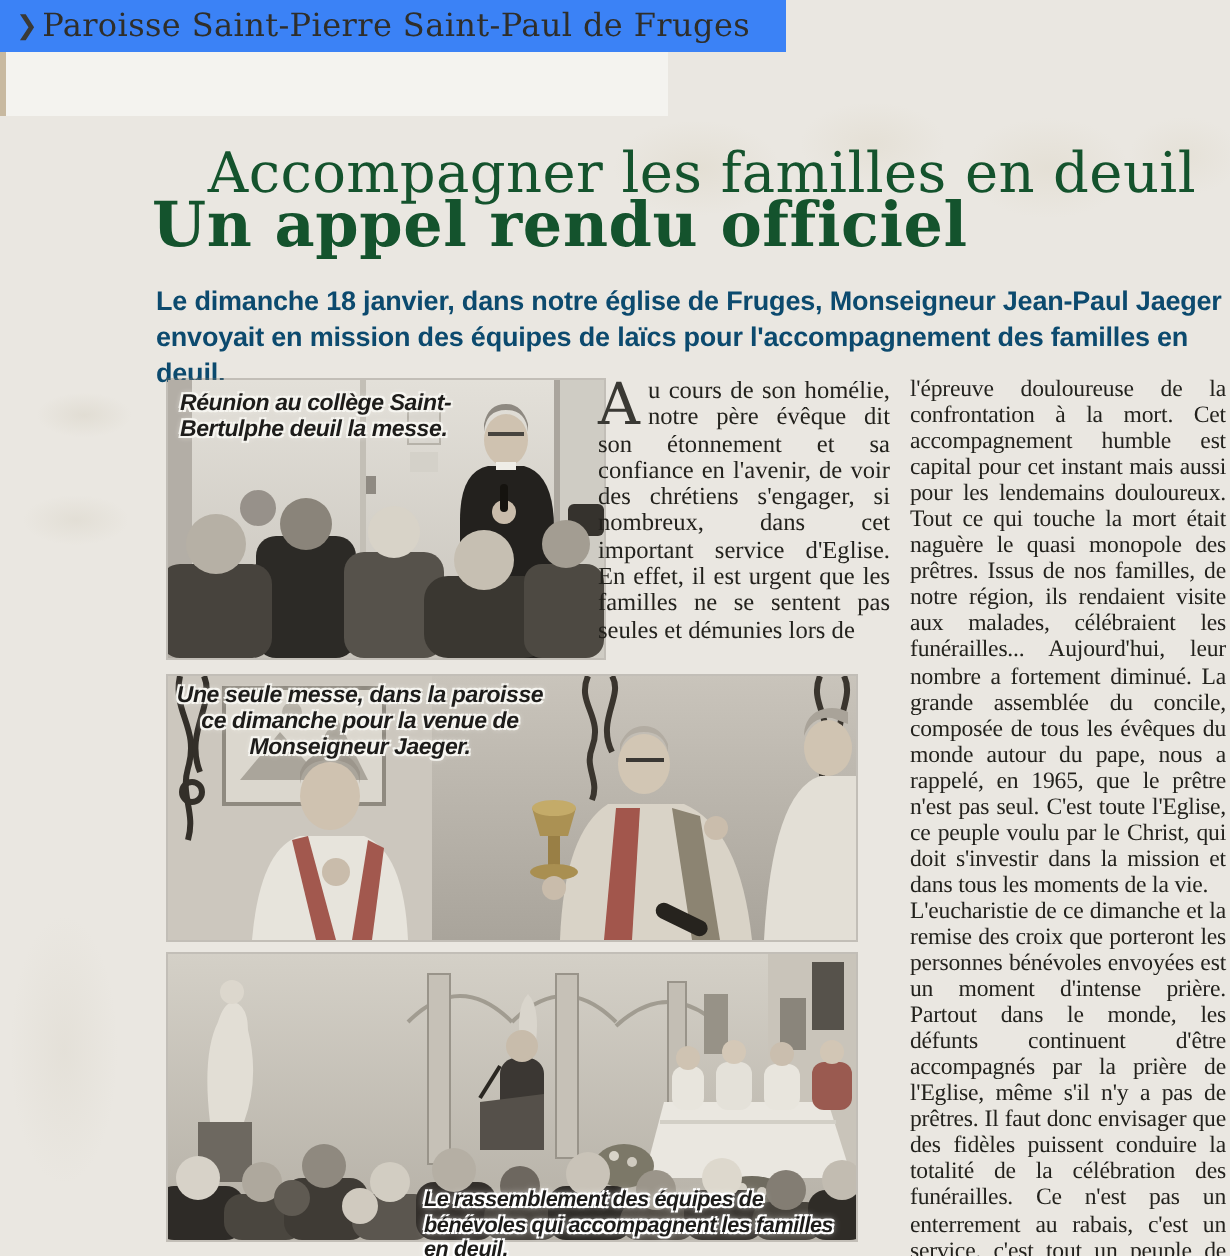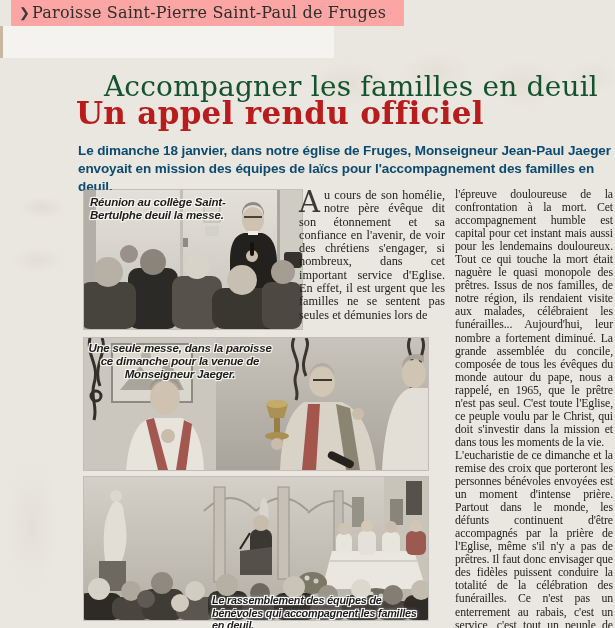--- a/index.html
+++ b/index.html
@@ -16,32 +16,32 @@
       radial-gradient(58px 36px at 72% 55%, rgba(196,182,148,.15), transparent 70%),
       radial-gradient(40px 28px at 93% 50%, rgba(196,182,148,.12), transparent 70%);}
   #ghost-left{left:2px;top:170px;width:80px;height:150px;
     background:
       radial-gradient(34px 16px at 50% 25%, rgba(170,160,130,.14), transparent 70%),
       radial-gradient(38px 18px at 45% 60%, rgba(170,160,130,.12), transparent 70%);}
   #ghost-bottomleft{left:0;top:430px;width:80px;height:190px;
     background:radial-gradient(36px 90px at 40% 50%, rgba(175,165,140,.10), transparent 75%);}
 
   
-  #header-band{left:11px;top:0;width:393px;height:26px;background:#fca5a5;}
+  #header-band{left:0;top:0;width:393px;height:26px;background:#3b82f6;}
   #header-band .txt{position:absolute;left:8px;top:3px;color:#2f2e2a;
     font-family:"DejaVu Serif",serif;font-size:16px;letter-spacing:.2px;white-space:nowrap;}
   #header-band .marker{font-size:13px;margin-right:2px;position:relative;top:-1px;color:#3a3935;}
   #under-band{left:0;top:26px;width:334px;height:32px;background:#f4f3ef;}
   #edge-strip{left:0;top:26px;width:3px;height:32px;background:#c8b9a0;}
 
   
   #kicker{left:78px;top:70px;width:520px;font-family:"DejaVu Serif",serif;
     font-size:28px;color:#14532d;letter-spacing:.2px;text-align:right;}
   #title{left:76px;top:95px;width:530px;font-family:"DejaVu Serif",serif;
-    font-size:31px;font-weight:bold;color:#b91c1c;letter-spacing:.3px;}
+    font-size:31px;font-weight:bold;color:#14532d;letter-spacing:.3px;}
   #lede{left:78px;top:142px;width:534px;font-family:"Liberation Sans",sans-serif;
     font-size:13.5px;font-weight:bold;color:#0c4a6e;line-height:18px;letter-spacing:-.1px;}
 
   
   .col{color:#23221d;text-align:justify;
        hyphens:auto;-webkit-hyphens:auto;}
   #col1{left:299px;top:189px;width:146px;font-size:12.3px;line-height:13.3px;}
   #col1 .dropcap{float:left;font-family:"DejaVu Serif",serif;font-size:29px;
     line-height:25px;padding:1px 4px 0 0;color:#3a3934;}
   #col2{left:455px;top:188px;width:158px;font-size:11.8px;line-height:13.05px;letter-spacing:-.1px;}

